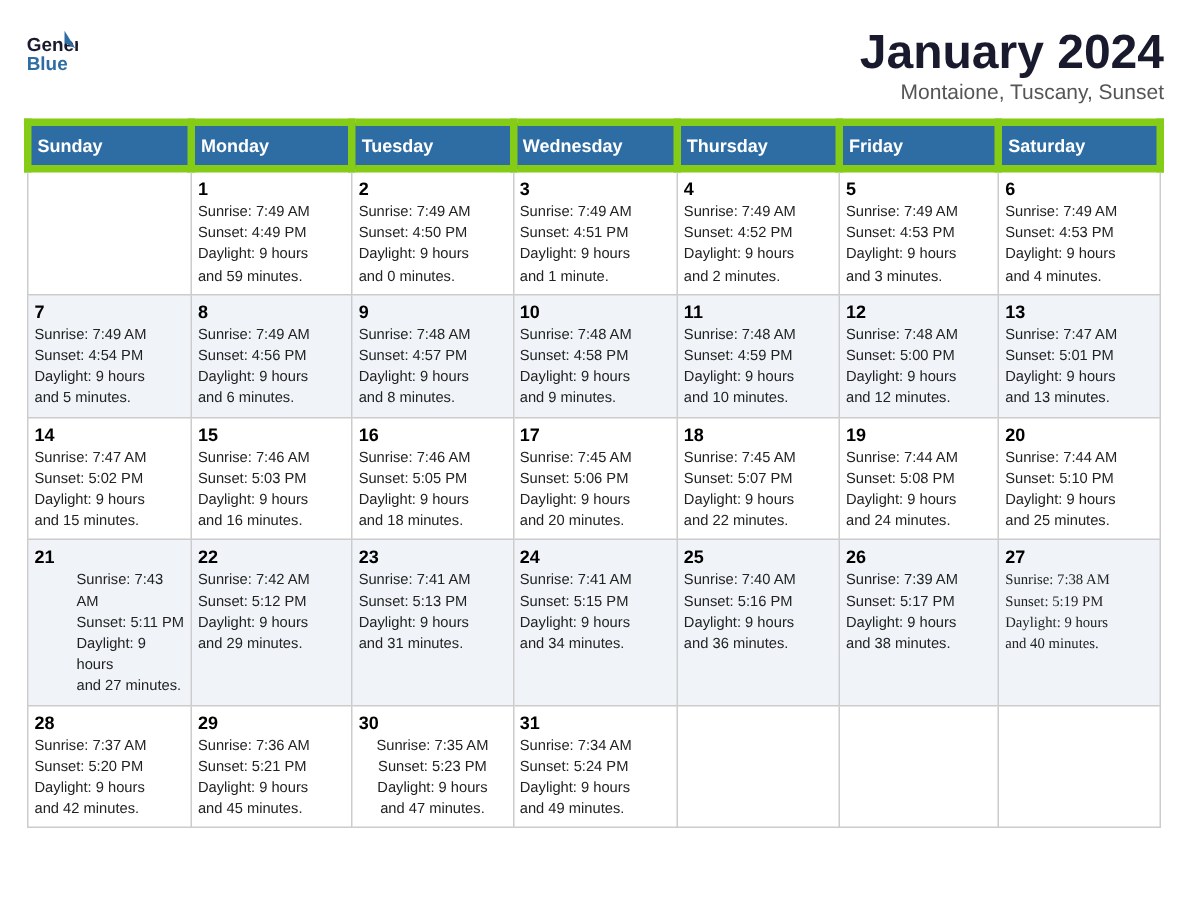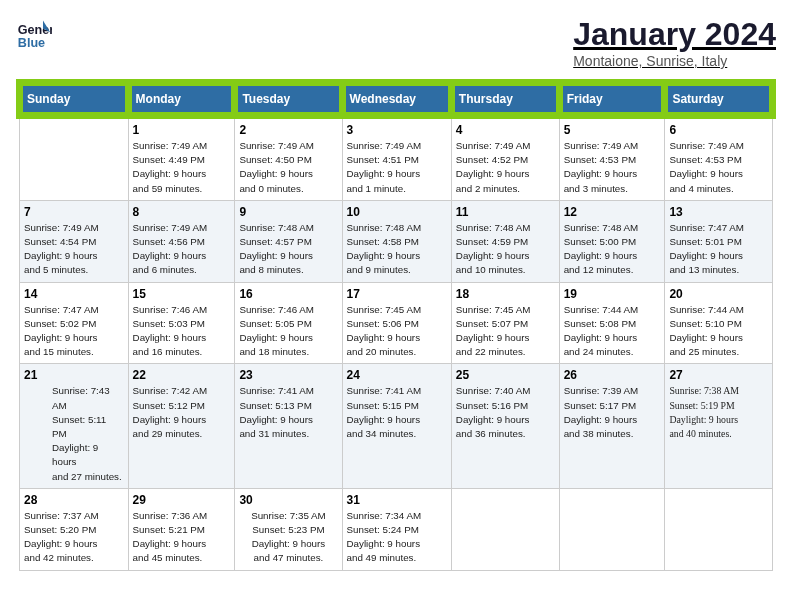--- a/index.html
+++ b/index.html
@@ -19,22 +19,21 @@
     .logo {
       display: flex;
       align-items: center;
       gap: 4px;
     }
     .logo-icon {
       width: 36px;
       height: 36px;
     }
     .title-block {
-      text-align: left;
-      text-decoration: underline;
+      text-align: right;
     }
     .month-title {
       font-size: 32px;
       font-weight: bold;
       color: #1a1a2e;
     }
     .subtitle {
       font-size: 14px;
       color: #555;
     }
@@ -43,21 +42,21 @@
       border-collapse: collapse;
       font-size: 10.5px;
     }
     thead tr th {
       background-color: #2e6da4;
       color: #fff;
       padding: 6px 4px;
       text-align: left;
       font-size: 12px;
       font-weight: bold;
-      border: 7px solid #84cc16;
+      border: 5px solid #84cc16;
     }
     tbody tr td {
       border: 1px solid #ccc;
       vertical-align: top;
       padding: 4px 4px;
       height: 80px;
       width: 113px;
     }
     tbody tr:nth-child(odd) td {
       background-color: #fff;
@@ -86,21 +85,21 @@
 <div class="header">
   <div class="logo">
     <svg class="logo-icon" viewBox="0 0 40 40">
       <text x="2" y="20" font-size="14" font-weight="bold" fill="#1a1a2e">General</text>
       <text x="2" y="34" font-size="14" font-weight="bold" fill="#2e6da4">Blue</text>
       <polygon points="30,5 38,18 30,14" fill="#2e6da4"></polygon>
     </svg>
   </div>
   <div class="title-block">
     <div class="month-title">January 2024</div>
-    <div class="subtitle">Montaione, Sunrise, Italy</div>
+    <div class="subtitle">Montaione, Tuscany, Sunset</div>
   </div>
 </div>
 
 <table>
   <thead>
     <tr>
       <th>Sunday</th>
       <th>Monday</th>
       <th>Tuesday</th>
       <th>Wednesday</th>

